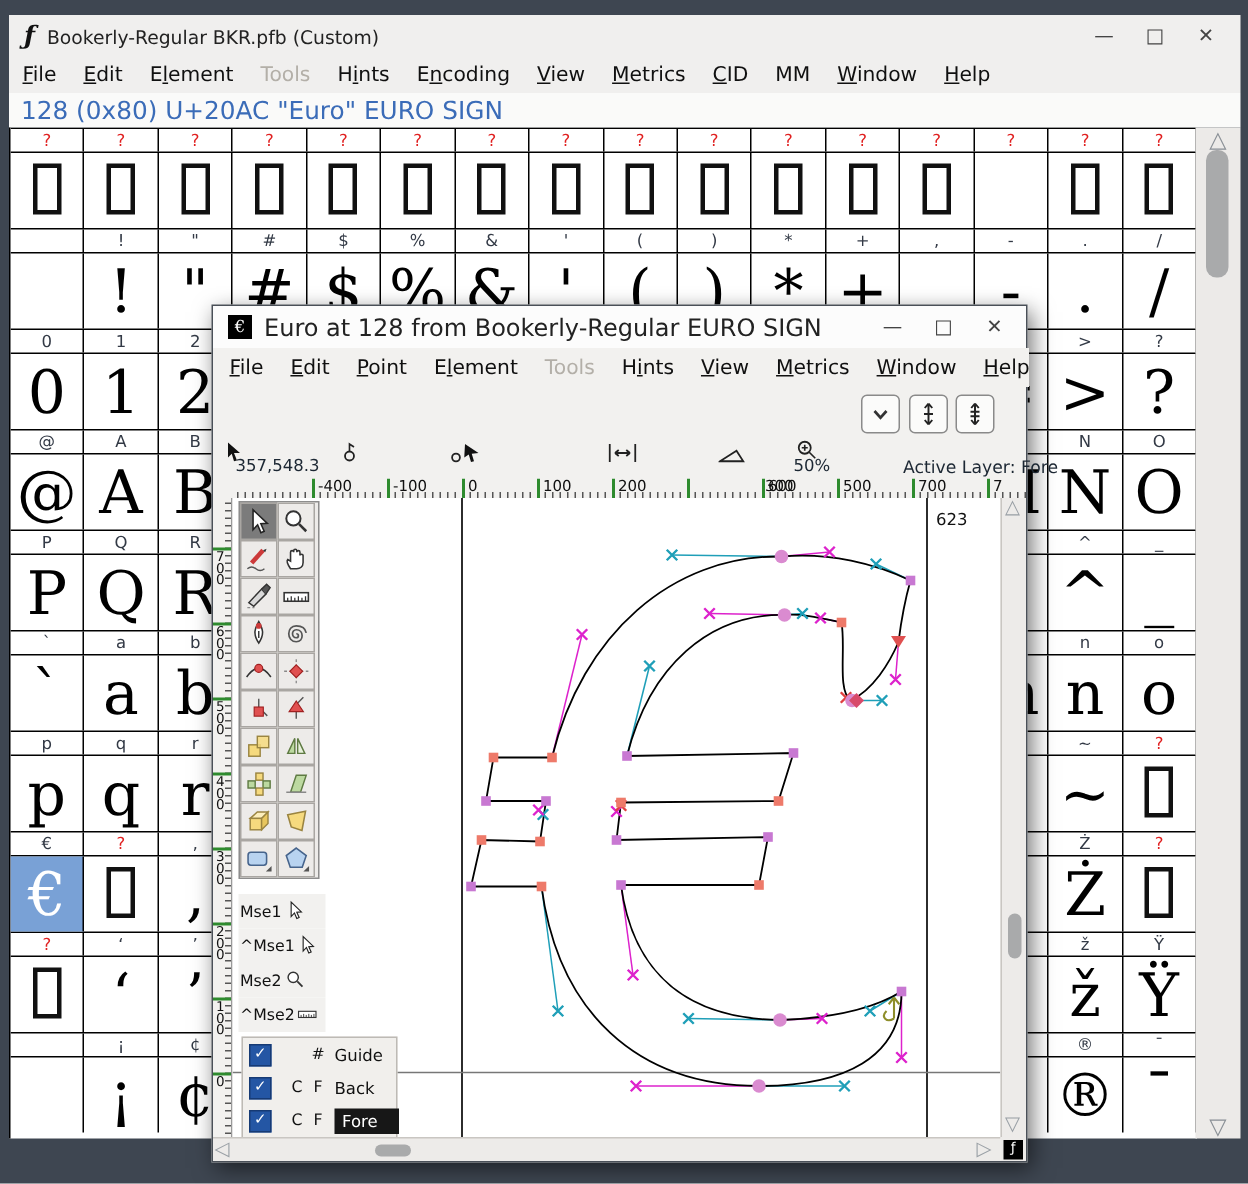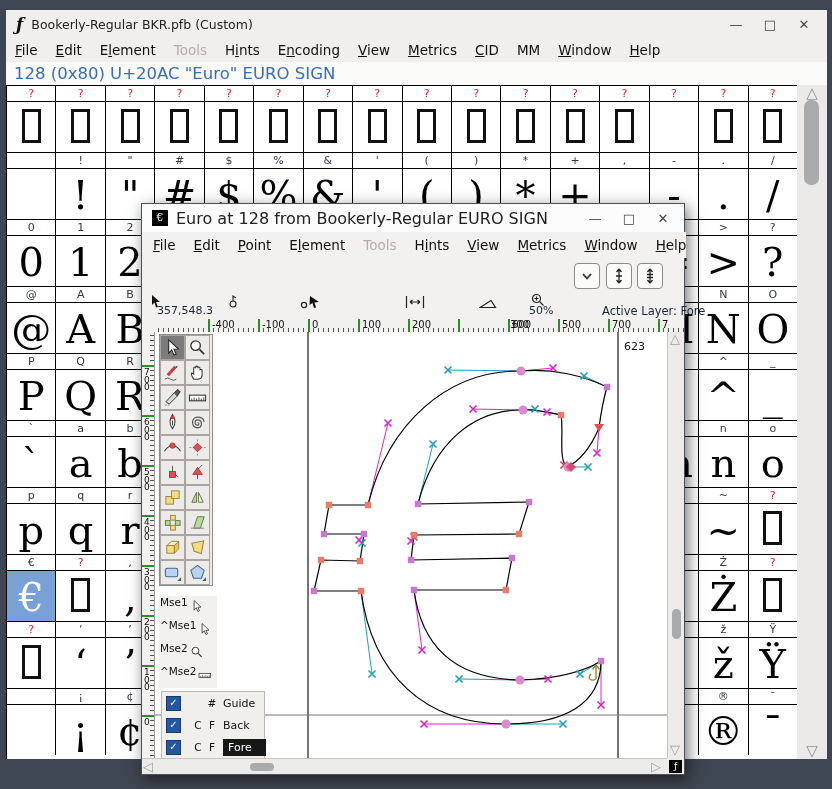--- a/index.html
+++ b/index.html
@@ -69,21 +69,21 @@
   .vticklab{position:absolute;left:2px;font-size:9px;line-height:7.5px;color:#111;white-space:pre-line}
   .e-canvas{position:absolute;left:13px;top:128px;width:512px;height:426px;background:#fff}
   .e-canvas svg{display:block}
   
   .e-palette{position:absolute;left:17px;top:130px;width:52px;background:#edebe9;
              border:1px solid #8d8d8d;display:grid;grid-template-columns:25px 25px}
   .tool{width:25px;height:25px;box-sizing:border-box;border:1px solid #a9a6a2;background:#edebe9;
         display:flex;align-items:center;justify-content:center}
   .tool.selected{background:#7b7b7b}
   .e-mouse{position:absolute;left:17px;top:392px;width:58px;background:transparent;font-size:10.5px;color:#111}
-  .mrow{height:23px;display:flex;gap:2px;background:#f2f1ef;padding-left:1px}
+  .mrow{height:23px;display:flex;align-items:center;gap:2px;background:#f2f1ef;padding-left:1px}
   
   .e-layers{position:absolute;left:19px;top:487px;width:104px;height:68px;background:#f1efec;
             border:1px solid #bdbab5;box-sizing:border-box;font-size:11px;color:#111}
   .lrow{height:22px;display:flex;align-items:center}
   .lcheck{width:13px;height:13px;background:#2456a4;border:1px solid #163a74;margin-left:4px;
           color:#fff;font-size:10px;line-height:12px;text-align:center}
   .lcol{display:inline-block;width:14px;text-align:center;font-size:10.5px}
   .lcols{margin-left:8px;width:30px;display:flex;justify-content:flex-end}
   .llabel{margin-left:4px}
   .llabel.active{background:#171717;color:#fff;padding:2px 14px 2px 5px;margin-right:-2px}

